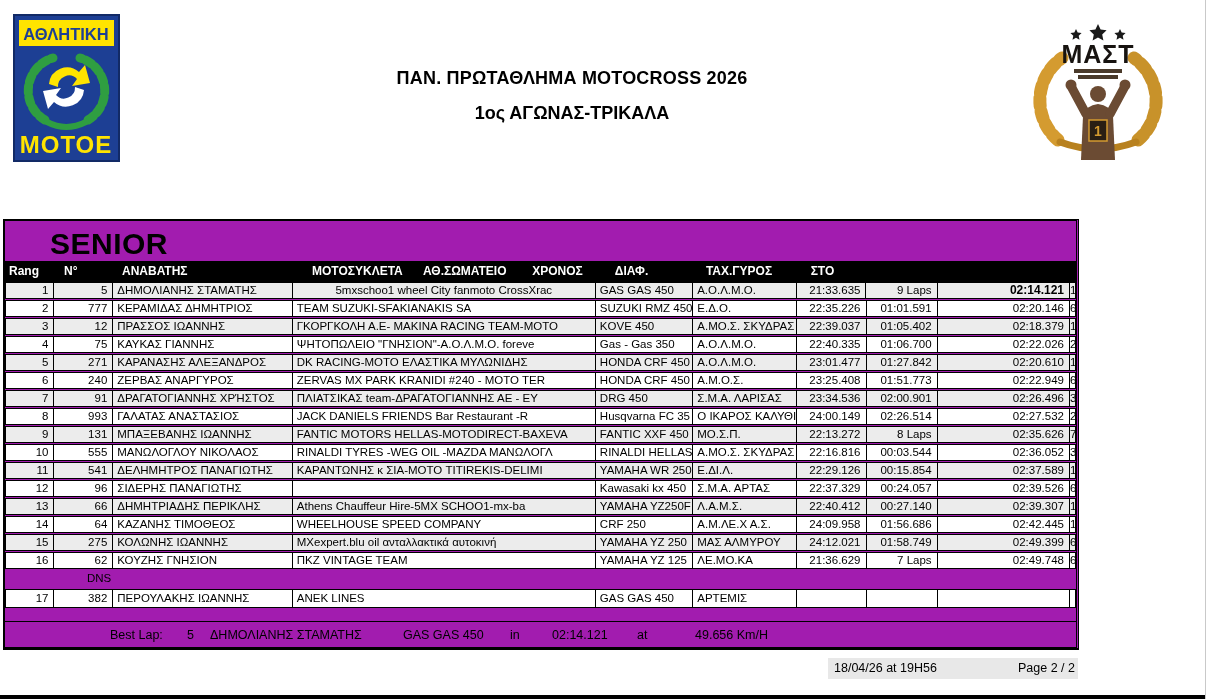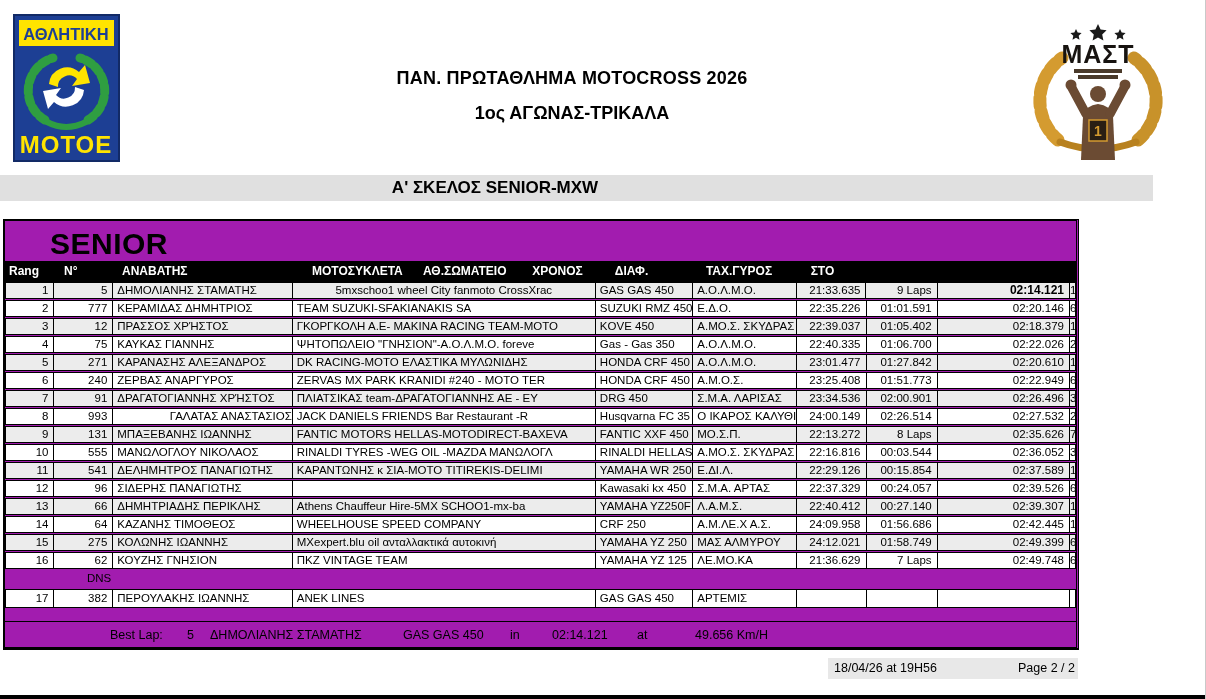--- a/index.html
+++ b/index.html
@@ -101,23 +101,20 @@
       <path d="M58 94 L44 68" stroke="#6b4b33" stroke-width="9" stroke-linecap="round"></path>
       <path d="M82 94 L96 68" stroke="#6b4b33" stroke-width="9" stroke-linecap="round"></path>
       <circle cx="43" cy="65" r="5.5" fill="#6b4b33"></circle>
       <circle cx="97" cy="65" r="5.5" fill="#6b4b33"></circle>
 
       <rect x="61" y="100" width="18" height="21" fill="#2a1f14" stroke="#d49b30" stroke-width="1.5"></rect>
       <text x="70" y="116" font-size="14" font-weight="bold" fill="#d49b30" text-anchor="middle" font-family="Liberation Sans,sans-serif">1</text>
     </svg>
   </div>
 
-  <div id="section-bar">
-    <div class="inner">Α' ΣΚΕΛΟΣ SENIOR-MXW</div>
-  </div>
 
   <div id="frame">
     <div id="category-title">SENIOR</div>
     <div id="thead">
         <div class="hcell a-left" style="width: 51px; padding-left: 4px;">Rang</div>
         <div class="hcell a-left" style="width: 62px; padding-left: 8px;">N°</div>
         <div class="hcell a-left" style="width: 190px; padding-left: 4px;">ΑΝΑΒΑΤΗΣ</div>
         <div class="hcell a-left" style="width: 103px; padding-left: 4px; margin-top: 44px;">ΜΟΤΟΣΥΚΛΕΤΑ</div>
         <div class="hcell a-left" style="width: 110px; padding-left: 12px;">ΑΘ.ΣΩΜΑΤΕΙΟ</div>
         <div class="hcell a-center" style="width: 73px;">ΧΡΟΝΟΣ</div>
@@ -146,21 +143,21 @@
           <div class="tcell a-left" style="width: 103px;">SUZUKI RMZ 450</div>
           <div class="tcell a-left" style="width: 110px;">Ε.Δ.Ο.</div>
           <div class="tcell a-right" style="width: 73px;">22:35.226</div>
           <div class="tcell a-right" style="width: 75px;">01:01.591</div>
           <div class="tcell a-right" style="width: 140px;">02:20.146</div>
           <div class="tcell a-right" style="width: 27px;">6</div>
         </div>
         <div class="trow odd">
           <div class="tcell a-right" style="width: 51px;">3</div>
           <div class="tcell a-right" style="width: 62px;">12</div>
-          <div class="tcell a-left" style="width: 190px;">ΠΡΑΣΣΟΣ ΧΡΉΣΤΟΣ</div>
+          <div class="tcell a-left" style="width: 190px;">ΠΡΑΣΣΟΣ ΙΩΑΝΝΗΣ</div>
           <div class="tcell a-left" style="width: 321px;">ΓΚΟΡΓΚΟΛΗ Α.Ε- MAKINA RACING TEAM-ΜΟΤΟ</div>
           <div class="tcell a-left" style="width: 103px;">KOVE 450</div>
           <div class="tcell a-left" style="width: 110px;">Α.ΜΟ.Σ. ΣΚΥΔΡΑΣ</div>
           <div class="tcell a-right" style="width: 73px;">22:39.037</div>
           <div class="tcell a-right" style="width: 75px;">01:05.402</div>
           <div class="tcell a-right" style="width: 140px;">02:18.379</div>
           <div class="tcell a-right" style="width: 27px;">1</div>
         </div>
         <div class="trow">
           <div class="tcell a-right" style="width: 51px;">4</div>
@@ -206,21 +203,21 @@
           <div class="tcell a-left" style="width: 103px;">DRG 450</div>
           <div class="tcell a-left" style="width: 110px;">Σ.Μ.Α. ΛΑΡΙΣΑΣ</div>
           <div class="tcell a-right" style="width: 73px;">23:34.536</div>
           <div class="tcell a-right" style="width: 75px;">02:00.901</div>
           <div class="tcell a-right" style="width: 140px;">02:26.496</div>
           <div class="tcell a-right" style="width: 27px;">3</div>
         </div>
         <div class="trow">
           <div class="tcell a-right" style="width: 51px;">8</div>
           <div class="tcell a-right" style="width: 62px;">993</div>
-          <div class="tcell a-left" style="width: 190px; text-align: right;">ΓΑΛΑΤΑΣ ΑΝΑΣΤΑΣΙΟΣ</div>
+          <div class="tcell a-left" style="width: 190px;">ΓΑΛΑΤΑΣ ΑΝΑΣΤΑΣΙΟΣ</div>
           <div class="tcell a-left" style="width: 321px;">JACK DANIELS FRIENDS Bar Restaurant -R</div>
           <div class="tcell a-left" style="width: 103px;">Husqvarna FC 35</div>
           <div class="tcell a-left" style="width: 110px;">Ο ΙΚΑΡΟΣ ΚΑΛΥΘΙ</div>
           <div class="tcell a-right" style="width: 73px;">24:00.149</div>
           <div class="tcell a-right" style="width: 75px;">02:26.514</div>
           <div class="tcell a-right" style="width: 140px;">02:27.532</div>
           <div class="tcell a-right" style="width: 27px;">2</div>
         </div>
         <div class="trow odd">
           <div class="tcell a-right" style="width: 51px;">9</div>

